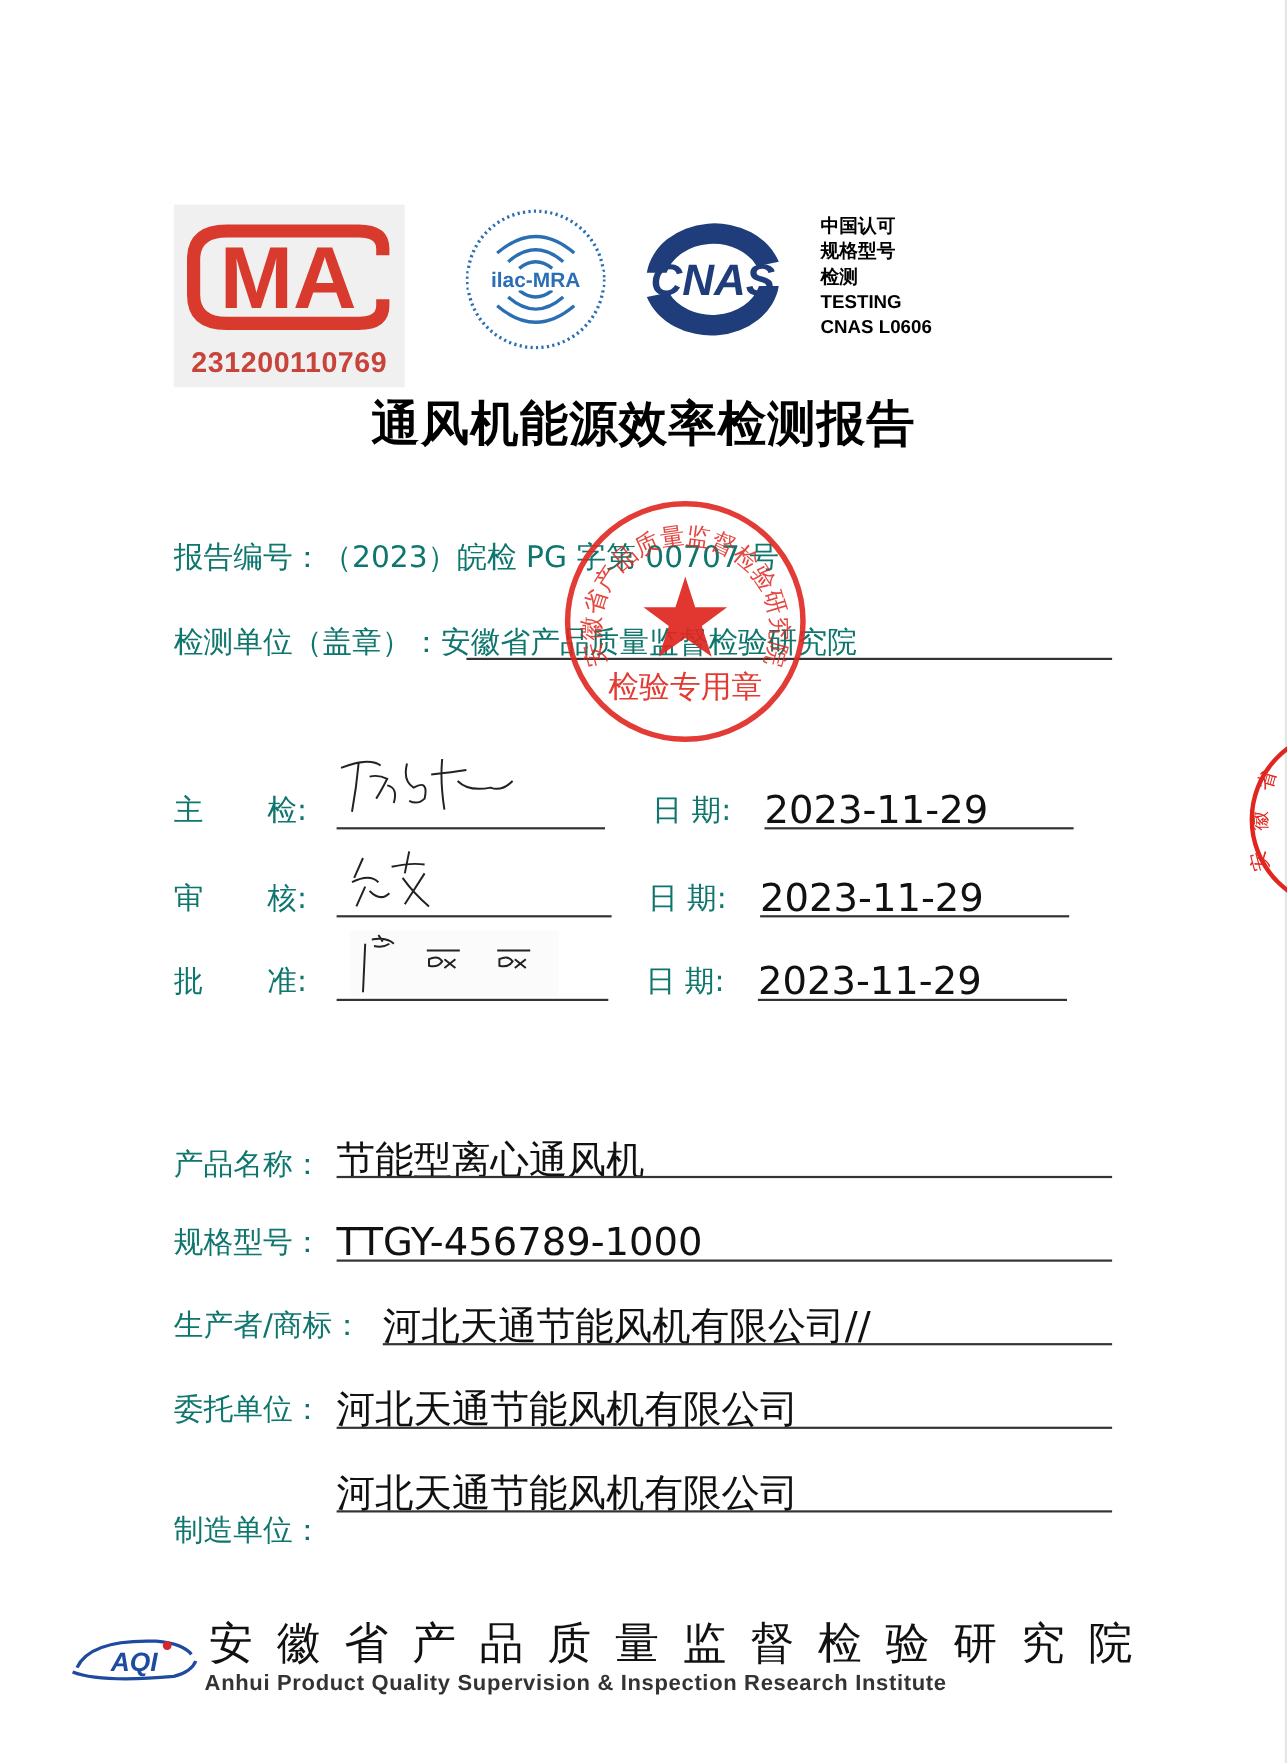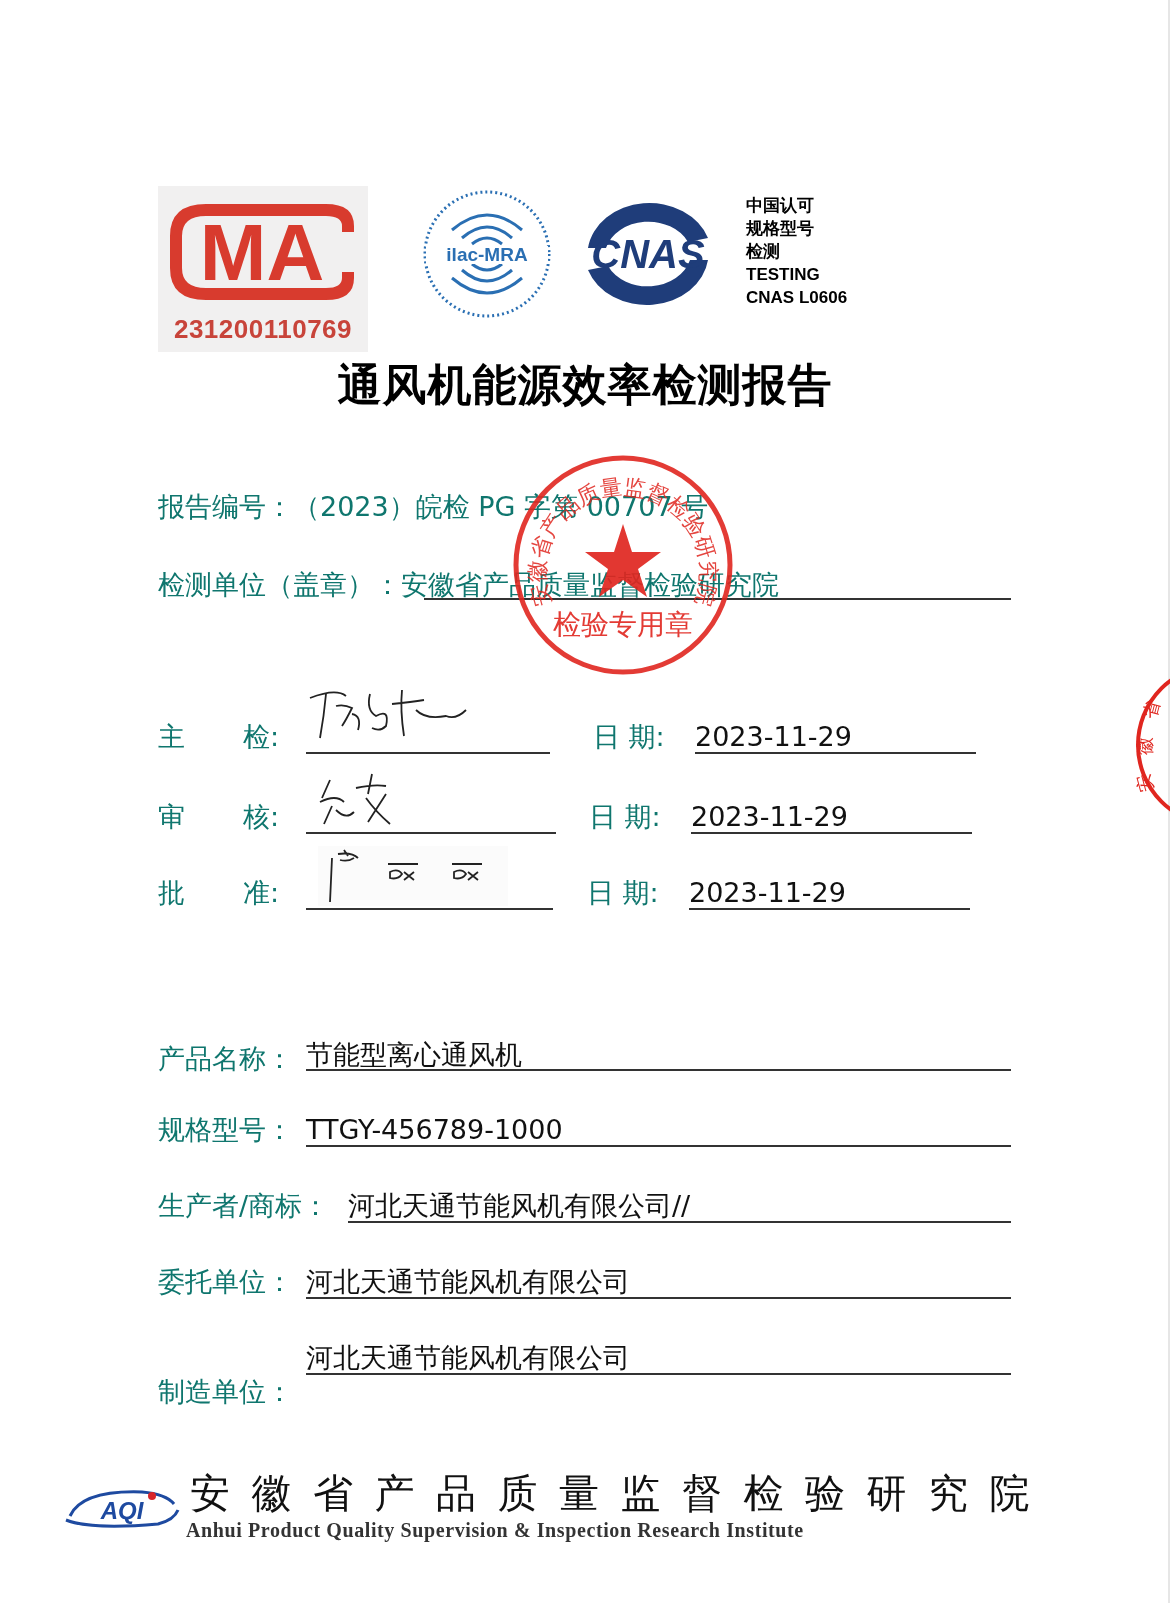--- a/index.html
+++ b/index.html
@@ -9,26 +9,26 @@
   .cma{position:absolute;left:0;top:0;width:210px;height:166px;background:#f1f0f0;}
   .cma-mark{position:absolute;left:8px;top:10px;width:192px;height:112px;}
   .cma-num{position:absolute;left:2px;top:128px;width:206px;text-align:center;font-family:"Liberation Sans",sans-serif;font-size:26px;font-weight:bold;color:#c8443a;letter-spacing:0.5px;}
   .ilac{position:absolute;left:264px;top:4px;width:130px;height:128px;}
   .cnas{position:absolute;left:418px;top:12px;width:144px;height:112px;}
   .cnas-text{position:absolute;left:588px;top:8px;font-family:"Liberation Sans",sans-serif;font-weight:bold;font-size:17px;line-height:23px;color:#000000;}
   .title{position:absolute;left:0;width:1170px;top:356px;text-align:center;font-size:44px;font-weight:bold;color:#000;letter-spacing:1px;}
   .row{position:absolute;font-size:27px;line-height:34px;color:#0f766e;white-space:nowrap;}
   .label{display:inline-block;}
   .uline{position:absolute;height:2px;background:#333;}
-  .val{position:absolute;font-size:27px;line-height:34px;white-space:nowrap;color:#111;}
+  .val{position:absolute;font-size:35px;line-height:34px;white-space:nowrap;color:#111;}
   .sig{position:absolute;}
   .stamp{position:absolute;}
   .footer-logo{position:absolute;left:62px;top:1486px;width:118px;height:44px;}
   .footer-cn{position:absolute;left:190px;top:1466px;font-size:40px;letter-spacing:21.5px;color:#111;white-space:nowrap;}
-  .footer-en{position:absolute;left:186px;top:1519px;font-family:Liberation Serif, serif;font-weight:bold;font-size:20px;color:#333;white-space:nowrap;letter-spacing:0.6px;}
+  .footer-en{position:absolute;left:186px;top:1519px;font-family:Liberation Sans, sans-serif;font-weight:bold;font-size:20px;color:#333;white-space:nowrap;letter-spacing:0.6px;}
 </style>
 </head>
 <body>
 
 <div class="page-edge"></div>
 
 <div class="logos">
   <div class="cma">
     <svg class="cma-mark" viewBox="0 0 192 112">
       <path d="M40,8 H160 Q188,8 188,30 L188,36 L176,36 L176,30 Q176,20 160,20 H40 Q16,20 16,40 V72 Q16,92 40,92 H160 Q176,92 176,82 L176,76 L188,76 L188,82 Q188,104 160,104 H40 Q4,104 4,72 V40 Q4,8 40,8 Z" fill="#d83b2e"></path>

